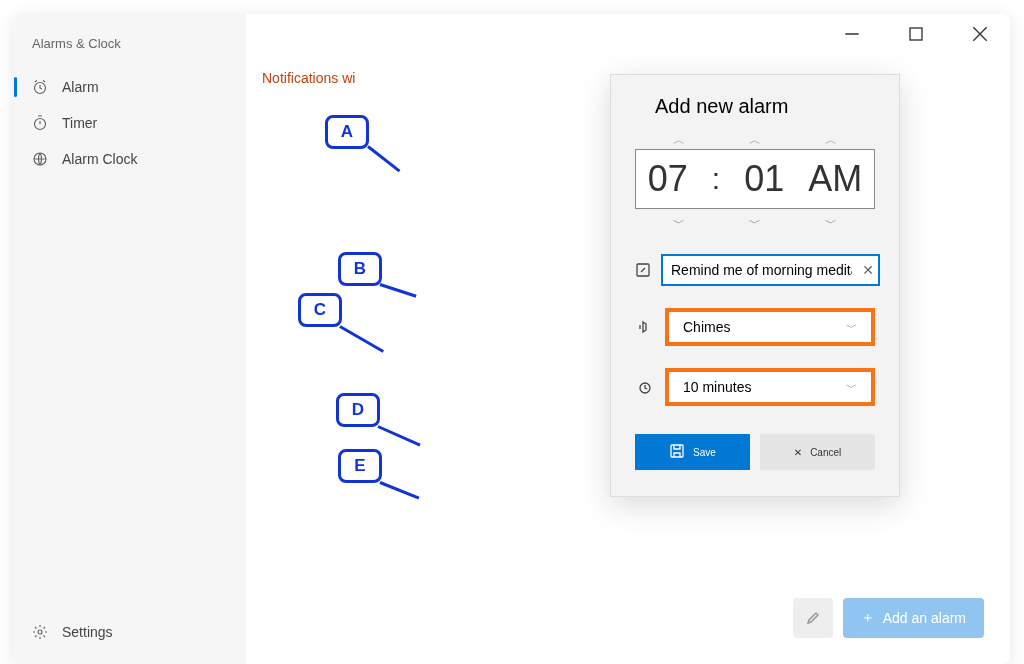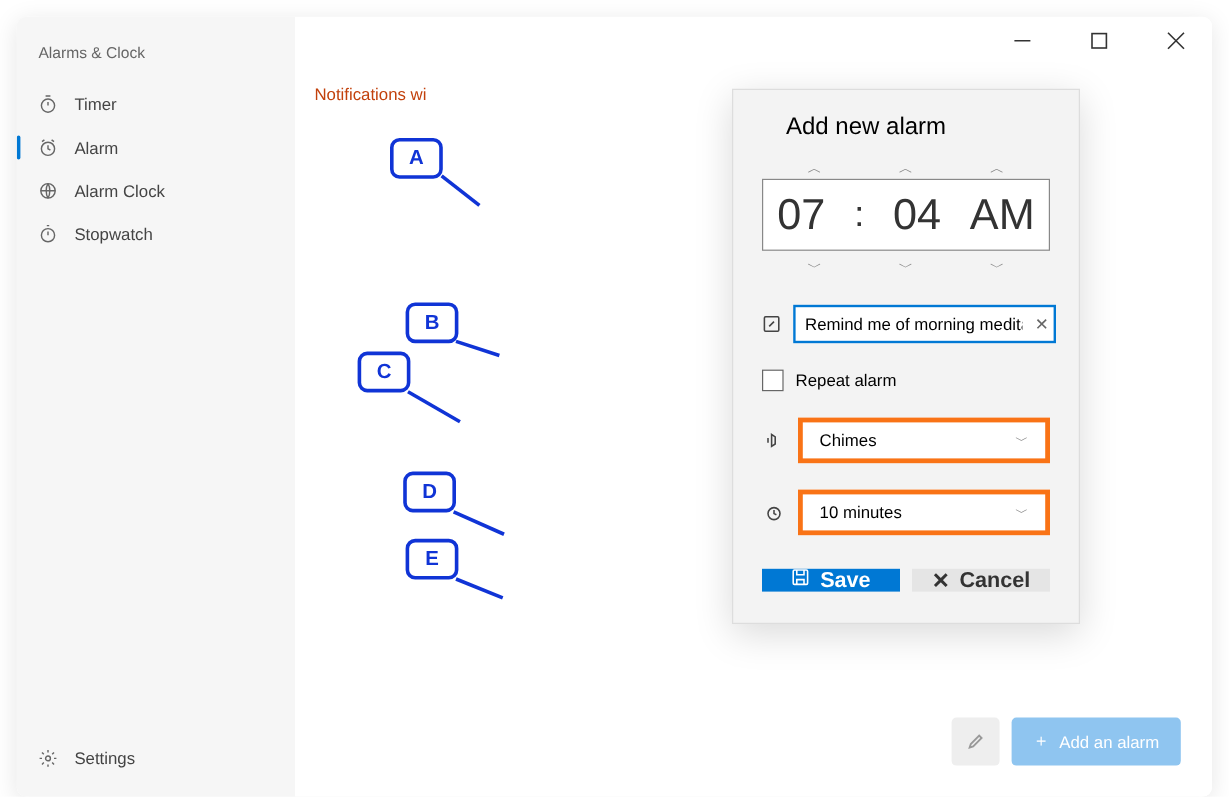--- a/index.html
+++ b/index.html
@@ -43,70 +43,61 @@
 
 .repeat-row { display:flex; align-items:center; gap:10px; margin-top:22px; }
 .checkbox { width:18px; height:18px; border:1px solid #666; background:#fff; }
 
 .days { display:flex; gap:6px; margin-top:14px; margin-left:2px; }
 .day { width:30px; height:30px; border:1px solid #bbb; border-radius:50%; display:flex; align-items:center; justify-content:center; font-size:11px; color:#999; }
 
 .select { flex:1; border:4px solid #f97316; background:#fff; padding:7px 14px; font-size:14px; display:flex; justify-content:space-between; align-items:center; }
 
 .modal-buttons { display:flex; gap:10px; margin-top:28px; }
-.btn { flex:1; height:19px; display:flex; align-items:center; justify-content:center; gap:8px; font-size:18px; cursor:pointer;font-weight:bold; }
+.btn { flex:1; height:36px; display:flex; align-items:center; justify-content:center; gap:8px; font-size:10px; cursor:pointer; }
 .btn-primary { background:#0078d4; color:#fff; }
 .btn-secondary { background:#e5e5e5; color:#333; }
 
 .callout { position:absolute; width:44px; height:34px; border:3px solid #1034d6; border-radius:8px; background:#fff; display:flex; align-items:center; justify-content:center; font-size:17px; font-weight:600; color:#1034d6; z-index:50; }
 .callout-line { position:absolute; background:#1034d6; height:3px; transform-origin:left center; z-index:49; }
 
 svg { width:16px; height:16px; }
 </style>
 </head>
 <body>
 
 <div class="window">
   <div class="sidebar">
     <div class="app-title">Alarms &amp; Clock</div>
+    <div class="nav-item active">
+      <span class="nav-icon">
+          <svg viewBox="0 0 16 16" fill="none" stroke="currentColor" stroke-width="1.2">
+            <circle cx="8" cy="9" r="5.5"></circle>
+            <path d="M8 6v3l2 1M3 3l2-1.5M13 3l-2-1.5"></path>
+          </svg>
+        </span>
+      <span>Alarm</span>
+    </div>
     <div class="nav-item">
       <span class="nav-icon">
           <svg viewBox="0 0 16 16" fill="none" stroke="currentColor" stroke-width="1.2">
             <circle cx="8" cy="9" r="5.5"></circle>
             <path d="M8 6v3M6 1h4"></path>
           </svg>
         </span>
       <span>Timer</span>
     </div>
-    <div class="nav-item active">
-      <span class="nav-icon">
-          <svg viewBox="0 0 16 16" fill="none" stroke="currentColor" stroke-width="1.2">
-            <circle cx="8" cy="9" r="5.5"></circle>
-            <path d="M8 6v3l2 1M3 3l2-1.5M13 3l-2-1.5"></path>
-          </svg>
-        </span>
-      <span>Alarm</span>
-    </div>
     <div class="nav-item">
       <span class="nav-icon">
           <svg viewBox="0 0 16 16" fill="none" stroke="currentColor" stroke-width="1.2">
             <circle cx="8" cy="8" r="6"></circle>
             <path d="M2 8h12M8 2c2 3 2 9 0 12M8 2c-2 3-2 9 0 12"></path>
           </svg>
         </span>
       <span>Alarm Clock</span>
-    </div>
-    <div class="nav-item">
-      <span class="nav-icon">
-          <svg viewBox="0 0 16 16" fill="none" stroke="currentColor" stroke-width="1.2">
-            <circle cx="8" cy="9" r="5.5"></circle>
-            <path d="M8 6v3M7 1h2"></path>
-          </svg>
-        </span>
-      <span>Stopwatch</span>
     </div>
     <div class="sidebar-spacer"></div>
     <div class="nav-item" style="margin-bottom:14px;">
       <span class="nav-icon">
           <svg viewBox="0 0 16 16" fill="none" stroke="currentColor" stroke-width="1.2">
             <circle cx="8" cy="8" r="2"></circle>
             <path d="M8 1v2M8 13v2M1 8h2M13 8h2M3 3l1.5 1.5M11.5 11.5L13 13M13 3l-1.5 1.5M4.5 11.5L3 13"></path>
           </svg>
         </span>
       <span>Settings</span>
@@ -153,21 +144,21 @@
       <div class="modal-title">Add new alarm</div>
 
       <div class="time-chevs">
         <span class="chev">︿</span>
         <span class="chev">︿</span>
         <span class="chev">︿</span>
       </div>
       <div class="time-box">
         <span>07</span>
         <span class="time-sep">:</span>
-        <span>04</span>
+        <span>01</span>
         <span>AM</span>
       </div>
       <div class="time-chevs" style="margin-top:6px;">
         <span class="chev">﹀</span>
         <span class="chev">﹀</span>
         <span class="chev">﹀</span>
       </div>
 
       <div class="field-row">
         <span class="field-icon">
@@ -175,24 +166,20 @@
               <rect x="2" y="2" width="12" height="12" rx="1"></rect>
               <path d="M6 10l4-4"></path>
             </svg>
           </span>
         <div class="name-wrap">
           <input class="name-input" value="Remind me of morning meditat" style="">
           <span class="name-clear">✕</span>
         </div>
       </div>
 
-      <div class="repeat-row">
-        <div class="checkbox"></div>
-        <span style="font-size:14px;">Repeat alarm</span>
-      </div>
 
 
       <div class="field-row">
         <span class="field-icon">
             <svg viewBox="0 0 16 16" fill="none" stroke="currentColor" stroke-width="1.3">
               <path d="M6 3v10l3-2V5l-3-2zM3 6v4"></path>
             </svg>
           </span>
         <div class="select">
           <span>Chimes</span>

